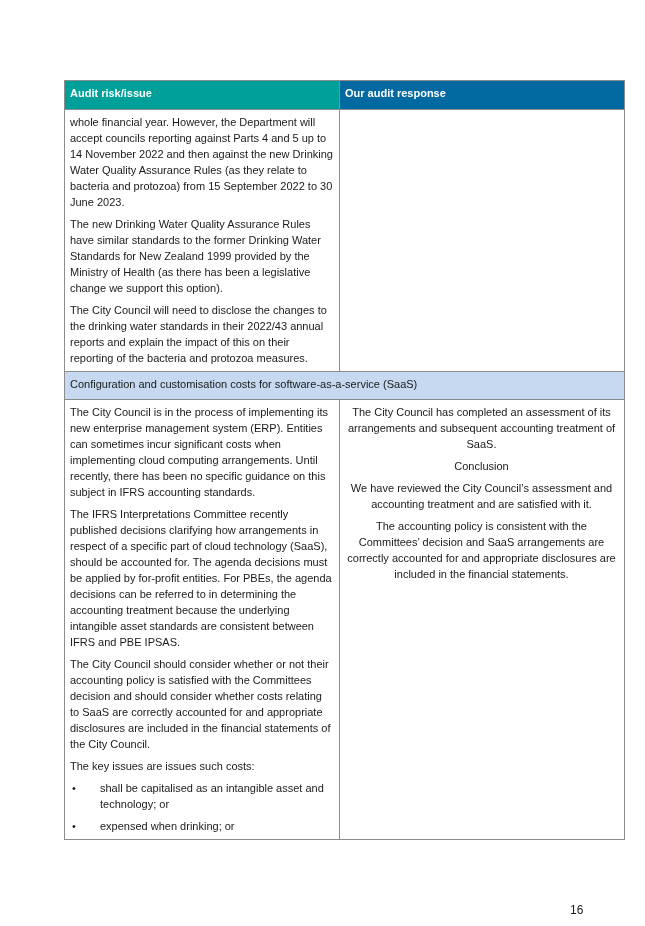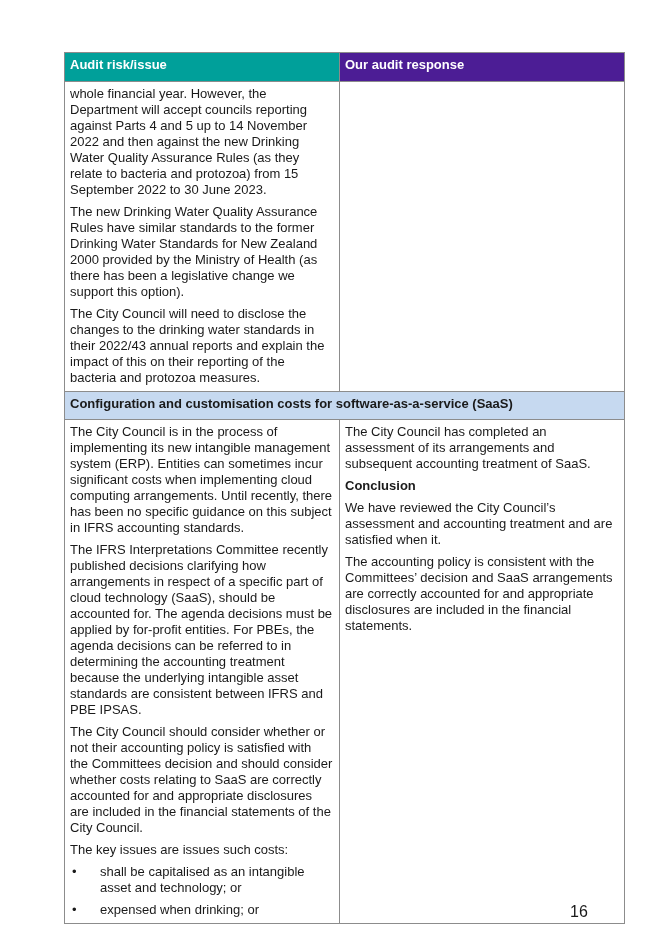--- a/index.html
+++ b/index.html
@@ -16,127 +16,127 @@
       overflow: hidden;
     }
     .page {
       position: absolute;
       left: 0; top: 0;
       width: 645px; height: 926px;
     }
     table.audit {
       position: absolute;
       left: 64px;
-      top: 52px;
+      top: 80px;
       width: 560px;
       border-collapse: collapse;
       table-layout: fixed;
-      font-size: 13px;
+      font-size: 11px;
       line-height: 16px;
     }
     table.audit td, table.audit th {
       border: 1px solid #8c8c8c;
       vertical-align: top;
       text-align: left;
       padding: 4px 6px 5px 5px;
     }
     col.c1 { width: 275px; }
     col.c2 { width: 285px; }
     th.hdr {
       background: #00a09a;
       color: #ffffff;
       font-weight: bold;
       height: 19px;
       padding-top: 5px;
       padding-bottom: 4px;
     }
     td.section {
       background: #c6d9f0;
-      font-weight: bold;
+      font-weight: normal;
       height: 18px;
       padding-top: 5px;
       padding-bottom: 4px;
       margin-top: 19px;
     }
     p {
       margin: 0 0 6px 0;
     }
     p:last-child { margin-bottom: 0; }
-    p.bold { font-weight: bold; }
+    p.bold { font-weight: normal; }
     ul.bullets {
       list-style: none;
       margin: 0;
       padding: 0;
     }
     ul.bullets li {
       position: relative;
       padding-left: 30px;
       margin-bottom: 6px;
     }
     ul.bullets li:last-child { margin-bottom: 0; }
     ul.bullets li .bullet {
       position: absolute;
       left: 2px;
       top: 0;
     }
     .page-number {
       position: absolute;
       left: 570px;
       top: 903px;
-      font-size: 16px;
+      font-size: 12px;
     }
   </style>
 </head>
 <body>
 
 <div class="page">
   <table class="audit">
     <colgroup>
         <col class="c1">
         <col class="c2">
       </colgroup>
     <thead>
       <tr>
         <th class="hdr" style="background: rgb(0, 160, 154); color: rgb(255, 255, 255); border-color: rgb(140, 140, 140);">Audit risk/issue</th>
-        <th class="hdr" style="background: #4c1d95; color: rgb(255, 255, 255); border-color: rgb(140, 140, 140);">Our audit response</th>
+        <th class="hdr" style="background: #0369a1; color: rgb(255, 255, 255); border-color: rgb(140, 140, 140);">Our audit response</th>
       </tr>
     </thead>
     <tbody>
       <tr>
         <td style="border-color: rgb(140, 140, 140);">
           <p>whole financial year. However, the Department will accept councils reporting against Parts 4 and 5 up to 14 November 2022 and then against the new Drinking Water Quality Assurance Rules (as they relate to bacteria and protozoa) from 15 September 2022 to 30 June 2023.</p>
-          <p>The new Drinking Water Quality Assurance Rules have similar standards to the former Drinking Water Standards for New Zealand 2000 provided by the Ministry of Health (as there has been a legislative change we support this option).</p>
+          <p>The new Drinking Water Quality Assurance Rules have similar standards to the former Drinking Water Standards for New Zealand 1999 provided by the Ministry of Health (as there has been a legislative change we support this option).</p>
           <p>The City Council will need to disclose the changes to the drinking water standards in their 2022/43 annual reports and explain the impact of this on their reporting of the bacteria and protozoa measures.</p>
         </td>
         <td style="border-color: rgb(140, 140, 140);"></td>
       </tr>
       <tr>
         <td class="section" colspan="2" style="background: rgb(198, 217, 240); border-color: rgb(140, 140, 140);">Configuration and customisation costs for software-as-a-service (SaaS)</td>
       </tr>
       <tr>
         <td style="border-color: rgb(140, 140, 140);">
-          <p>The City Council is in the process of implementing its new intangible management system (ERP). Entities can sometimes incur significant costs when implementing cloud computing arrangements. Until recently, there has been no specific guidance on this subject in IFRS accounting standards.</p>
+          <p>The City Council is in the process of implementing its new enterprise management system (ERP). Entities can sometimes incur significant costs when implementing cloud computing arrangements. Until recently, there has been no specific guidance on this subject in IFRS accounting standards.</p>
           <p>The IFRS Interpretations Committee recently published decisions clarifying how arrangements in respect of a specific part of cloud technology (SaaS), should be accounted for. The agenda decisions must be applied by for-profit entities. For PBEs, the agenda decisions can be referred to in determining the accounting treatment because the underlying intangible asset standards are consistent between IFRS and PBE IPSAS.</p>
           <p>The City Council should consider whether or not their accounting policy is satisfied with the Committees decision and should consider whether costs relating to SaaS are correctly accounted for and appropriate disclosures are included in the financial statements of the City Council.</p>
           <p>The key issues are issues such costs:</p>
           <ul class="bullets">
             <li>
               <span class="bullet">•</span>
               <span>shall be capitalised as an intangible asset and technology; or</span>
             </li>
             <li>
               <span class="bullet">•</span>
               <span>expensed when drinking; or</span>
             </li>
           </ul>
         </td>
-        <td style="border-color: rgb(140, 140, 140);">
+        <td style="border-color: rgb(140, 140, 140); text-align: center;">
           <p>The City Council has completed an assessment of its arrangements and subsequent accounting treatment of SaaS.</p>
           <p class="bold">Conclusion</p>
-          <p>We have reviewed the City Council’s assessment and accounting treatment and are satisfied when it.</p>
+          <p>We have reviewed the City Council’s assessment and accounting treatment and are satisfied with it.</p>
           <p>The accounting policy is consistent with the Committees’ decision and SaaS arrangements are correctly accounted for and appropriate disclosures are included in the financial statements.</p>
         </td>
       </tr>
     </tbody>
   </table>
 
   <div class="page-number">16</div>
 </div>
 
 </body></html>

